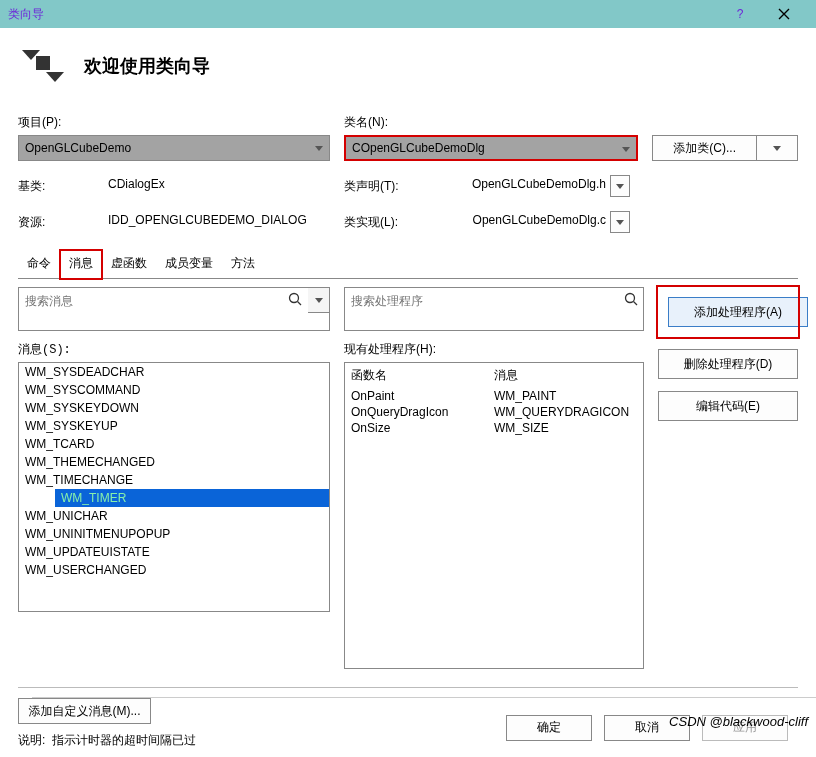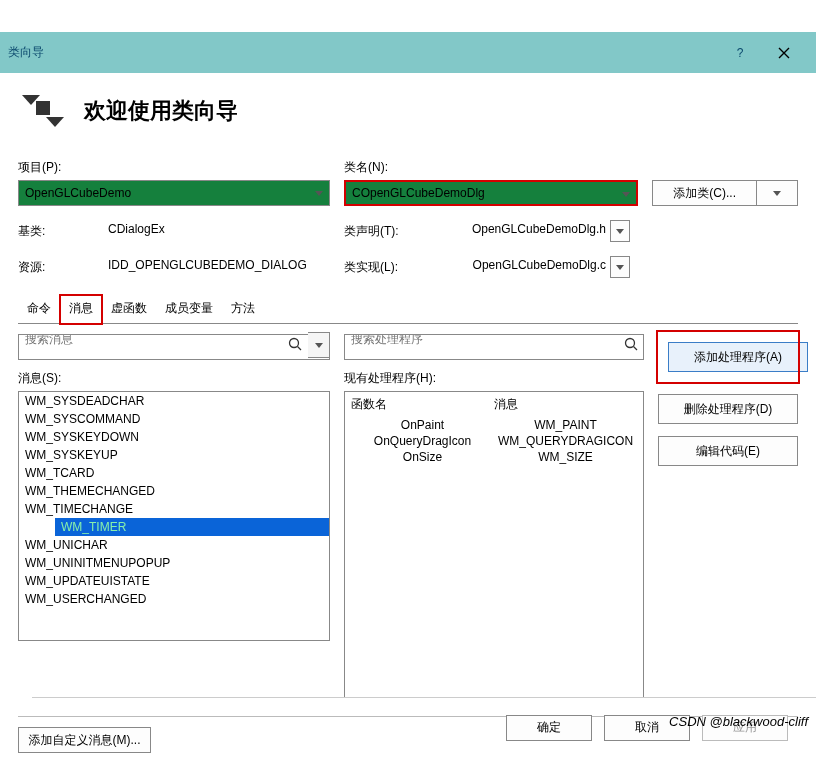--- a/index.html
+++ b/index.html
@@ -1,56 +1,56 @@
 <!DOCTYPE html>
 <html><head>
 <meta charset="utf-8">
 <style>
   * { box-sizing: border-box; font-family: "Microsoft YaHei", "Segoe UI", sans-serif; font-size: 12px; }
   body { margin: 0; background: #fff; width: 816px; height: 757px; overflow: hidden; position: relative; }
-  .titlebar { background: #82c8c8; height: 41px; display: flex; align-items: center; padding: 0 8px; color: #0c4a6e; margin-top: 32px; }
+  .titlebar { background: #82c8c8; height: 28px; display: flex; align-items: center; padding: 0 8px; color: #6d28d9; }
   .titlebar-title { flex: 1; }
   .titlebar-btn { width: 40px; height: 28px; display: flex; align-items: center; justify-content: center; }
   .titlebar-closex { width: 48px; }
   .content { padding: 14px 18px 10px 18px; }
   .header-row { display:flex; align-items:center; gap:18px; margin-bottom: 24px; }
   .logo svg { display:block; }
-  .welcome { font-size: 22px; font-weight: bold; }
+  .welcome { font-size: 18px; font-weight: bold; }
   .lbl { display:block; margin-bottom:4px; color:#000; }
-  .select { width:100%; height:26px; border:1px solid #888; padding:0 6px; display:flex; align-items:center; background:#15803d; position:relative; }
+  .select { width:100%; height:26px; border:1px solid #888; padding:0 6px; display:flex; align-items:center; background:#a3a3a3; position:relative; }
   .select::after { content:""; position:absolute; right:6px; top:10px; border-left:4px solid transparent; border-right:4px solid transparent; border-top:5px solid #555; }
   .red-box { border:2px solid #d40000; }
   .btn { height:26px; border:1px solid #888; background:#fdfdfd; padding:0 20px; display:flex; align-items:center; justify-content:center; cursor:pointer; white-space: nowrap; }
   .btn-split { display:flex; }
   .btn-split .caret { width:18px; border-left:none; display:flex; align-items:center; justify-content:center; }
   .btn-split .caret::after { content:""; border-left:4px solid transparent; border-right:4px solid transparent; border-top:5px solid #555; }
   .field-grid { display: grid; grid-template-columns: 90px 1fr; row-gap: 14px; align-items:center; margin-top:14px; }
   .readonly-line { height:22px; padding-top:2px; }
   .field-grid-right { display: grid; grid-template-columns: 90px 1fr auto; row-gap: 14px; column-gap:4px; align-items:center; margin-top:14px; }
   .dd-btn { width:20px; height:22px; border:1px solid #888; background:#fdfdfd; display:flex; align-items:center; justify-content:center; }
   .dd-btn::after { content:""; border-left:4px solid transparent; border-right:4px solid transparent; border-top:5px solid #555; }
   .tabs { display:flex; margin-top:16px; border-bottom: none; position:relative; }
   .tab { padding:4px 8px 6px 8px; cursor:pointer; border:1px solid transparent; border-bottom:none; position:relative; top:1px; }
   .tab.active { border:1px solid #888; border-bottom:1px solid #fff; background:#fff; }
   .tab.red-border { outline:2px solid #d40000; outline-offset:-1px; }
   .tab-content { border-top:1px solid #888; padding-top:8px; }
   .split3 { display:grid; grid-template-columns: 312px 1fr 140px; gap:14px; }
   .search-row { position:relative; }
-  .input-search { width:100%; height:26px; border:1px solid #888; padding:0 22px 16px 6px; color:#888; background:#fff; }
+  .input-search { width:100%; height:44px; border:1px solid #888; padding:0 22px 16px 6px; color:#888; background:#fff; }
   .search-icon { position:absolute; right:28px; top:5px; color:#333; }
   .search-icon.nocaret { right:6px; }
   .caret-btn { position:absolute; right:0; top:0; width:22px; height:26px; border:1px solid #888; border-left:none; display:flex; align-items:center; justify-content:center; background:#f5f5f5; }
   .caret-btn::after { content:""; border-left:4px solid transparent; border-right:4px solid transparent; border-top:5px solid #555; }
   .listbox { border:1px solid #888; height:250px; overflow-y:auto; margin-top:4px; position:relative; }
   .listbox-inner { }
   .list-item { padding:2px 6px; font-family:"Segoe UI", sans-serif; cursor:default; }
   .list-item.selected { background:#0a64d8; color:#86efac;margin-left:36px; }
   .handlers-box { border:1px solid #888; height:307px; margin-top:4px; padding:0; overflow:auto; }
   .handlers-header { display:grid; grid-template-columns:1fr 1fr; padding:4px 6px; }
-  .handlers-row { display:grid; grid-template-columns:1fr 1fr; padding:1px 6px;text-align:center; }
+  .handlers-row { display:grid; grid-template-columns:1fr 1fr; padding:1px 6px; }
   .side-col { display:flex; flex-direction:column; gap:12px; }
   .side-btn { width:140px; height:30px; border:1px solid #888; background:#fdfdfd; display:flex; align-items:center; justify-content:center; cursor:pointer; }
   .side-btn.highlight { border:1px solid #3a7dc7; background:#e8f1fb; }
   .divider { border-top:1px solid #bbb; margin: 18px 0 10px 0; }
   .desc-row { margin-top:8px; }
   .bottom-bar { position:absolute; bottom:0; left:0; right:0; height:60px; border-top:1px solid #ccc; display:flex; align-items:center; justify-content:flex-end; gap:12px; padding:0 28px;margin-left:32px; }
   .bottom-btn { width:86px; height:26px; border:1px solid #888; background:#fdfdfd; display:flex; align-items:center; justify-content:center; cursor:pointer; }
   .bottom-btn.disabled { color:#999; border-color:#bbb; }
   .watermark { position:absolute; right:8px; bottom:28px; color:#000000; font-size:13px; font-style:italic; }
 </style>
@@ -135,21 +135,21 @@
         <div class="search-row">
           <input class="input-search" placeholder="搜索消息" style="">
           <span class="search-icon">
             <svg width="14" height="14" viewBox="0 0 14 14">
                 <circle cx="6" cy="6" r="4.5" stroke="#333" fill="none" stroke-width="1.3"></circle>
                 <line x1="9.5" y1="9.5" x2="13" y2="13" stroke="#333" stroke-width="1.3"></line>
               </svg>
           </span>
           <div class="caret-btn"></div>
         </div>
-        <div style="margin-top:10px;">消息(S):</div>
+        <div style="margin-top:10px;font-family:Liberation Mono, monospace;">消息(S):</div>
         <div class="listbox">
           <div class="listbox-inner" id="messages-list">
               <div class="list-item">WM_SYSDEADCHAR</div>
               <div class="list-item">WM_SYSCOMMAND</div>
               <div class="list-item">WM_SYSKEYDOWN</div>
               <div class="list-item">WM_SYSKEYUP</div>
               <div class="list-item">WM_TCARD</div>
               <div class="list-item">WM_THEMECHANGED</div>
               <div class="list-item">WM_TIMECHANGE</div>
               <div class="list-item selected">WM_TIMER</div>

